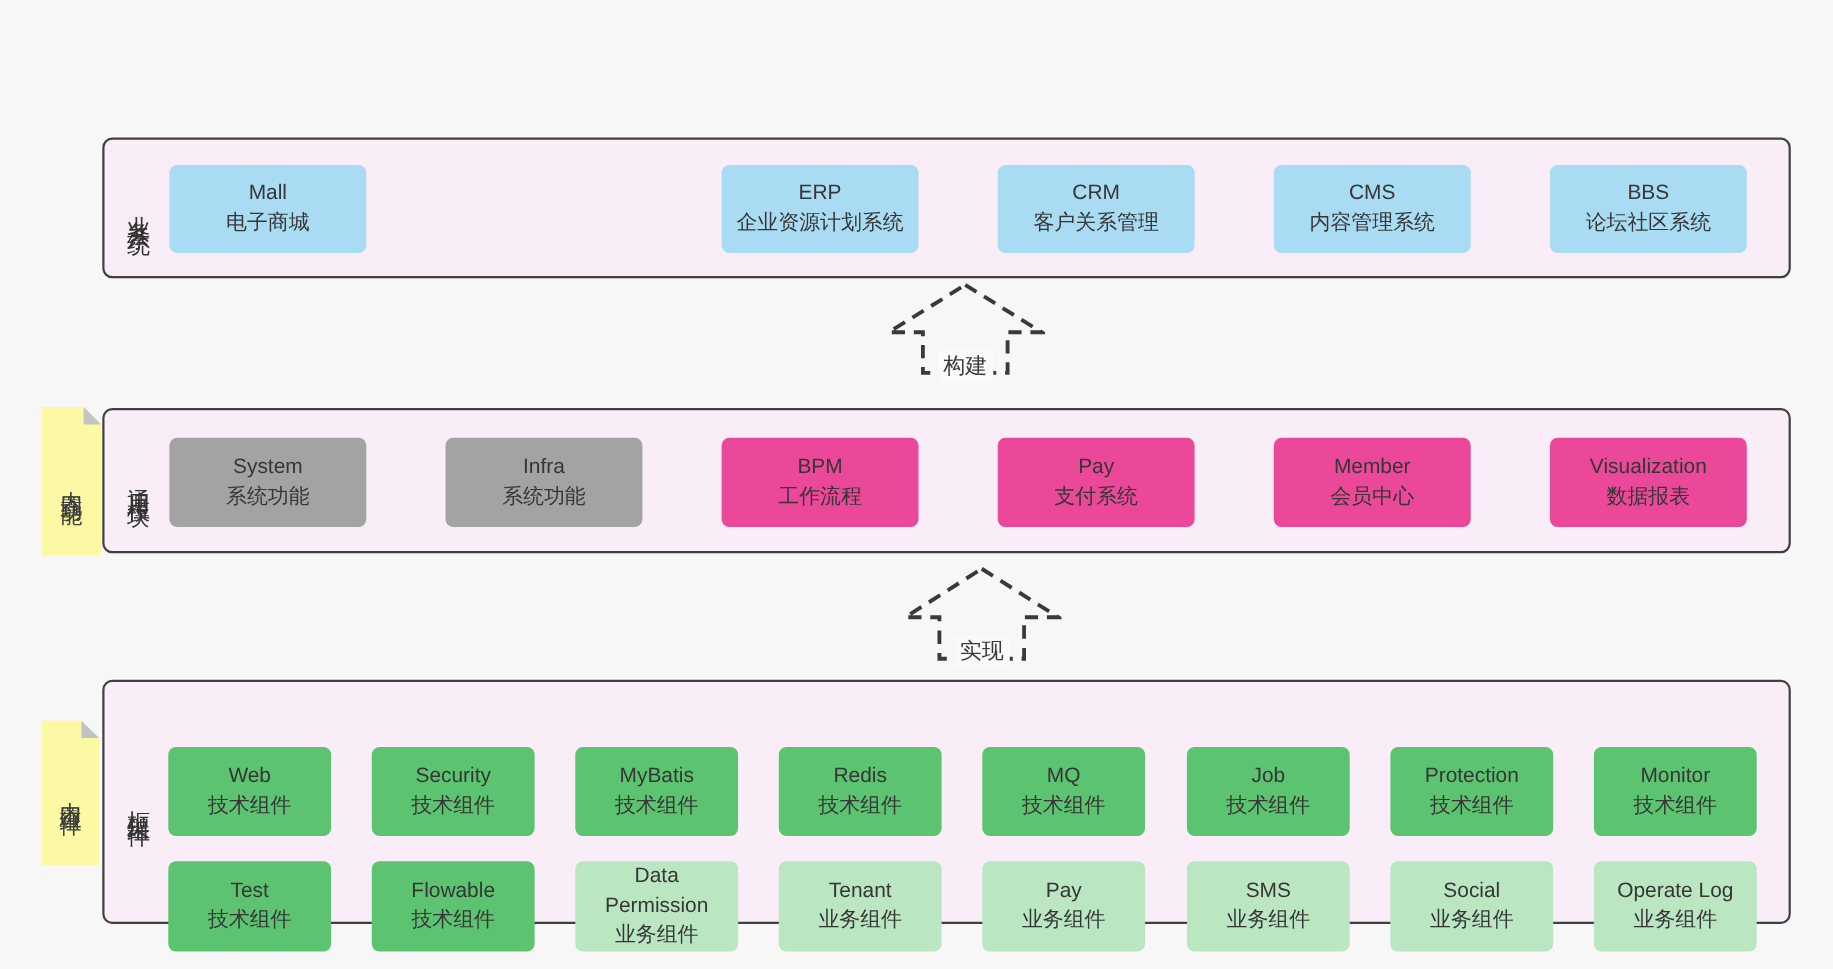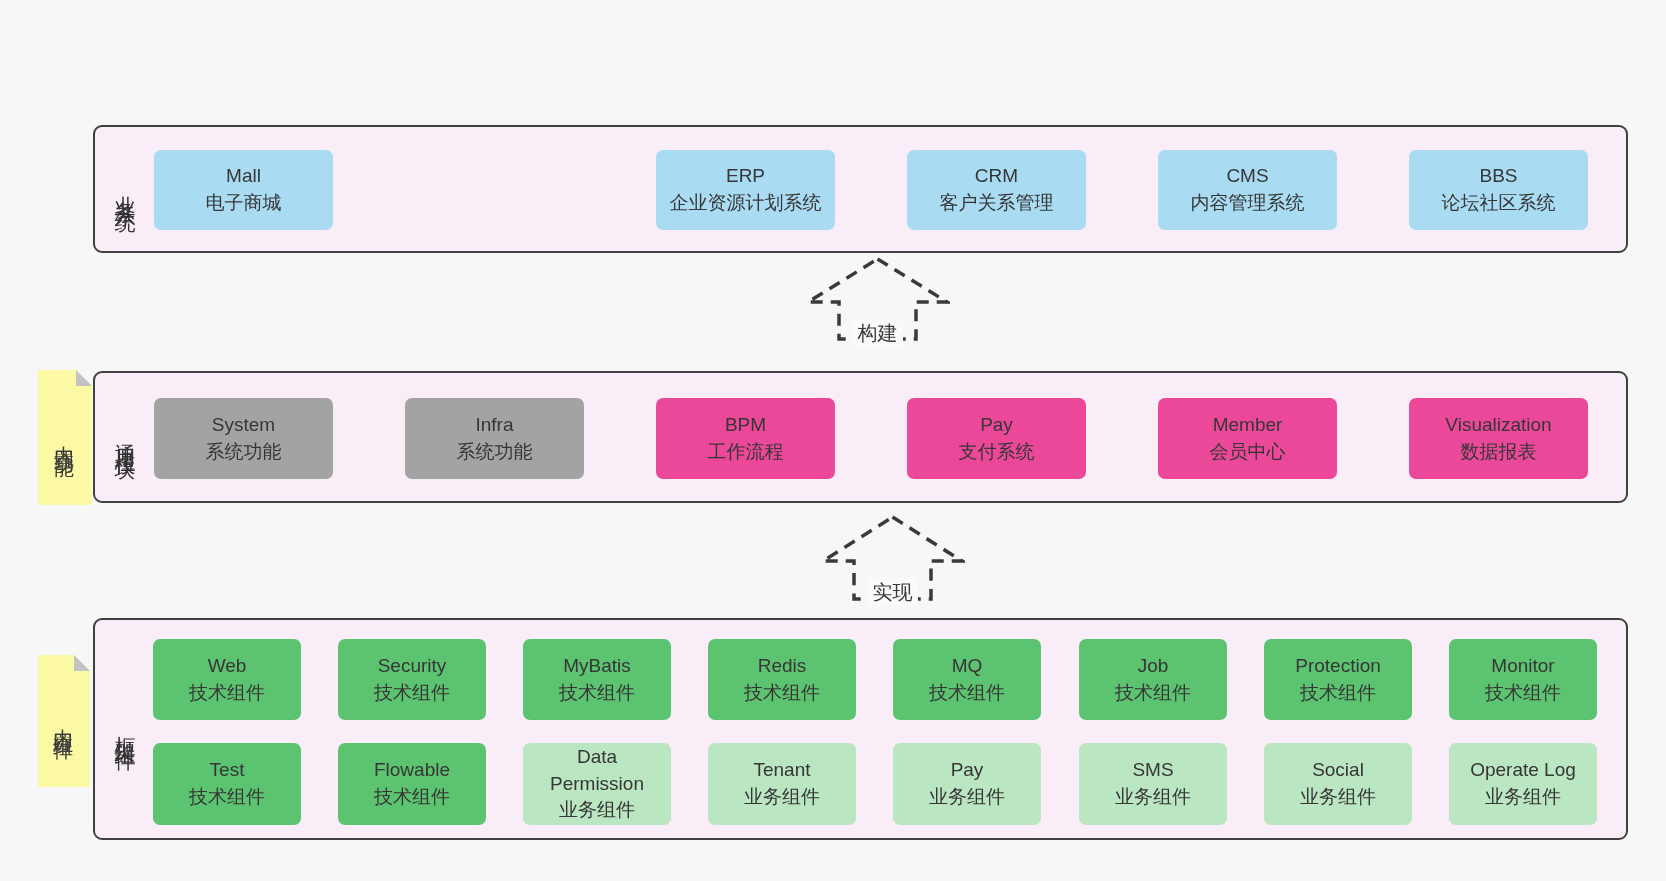--- a/index.html
+++ b/index.html
@@ -33,21 +33,21 @@
   .red    { background:#a3a3a3; }
   .pink   { background:#ec4899; }
   .green  { background:#5cc470; }
   .lgreen { background:#bae6c2; }
 
   .col6 { width:179px; height:80px; }
   .sec-business .col6 { top:23px; }
   .sec-modules  .col6 { top:25px; height:81px; }
   .c0{left:59px}.c1{left:310px}.c2{left:561px}.c3{left:812px}.c4{left:1063px}.c5{left:1314px}
 
-  .col8 { width:148px; height:81px; }
+  .col8 { width:148px; height:81px;margin-top:40px; }
   .r1 { top:19px; }
   .r2 { top:123px; height:82px; }
   .k0{left:58px}.k1{left:243px}.k2{left:428px}.k3{left:613px}.k4{left:798px}
   .k5{left:984px}.k6{left:1169px}.k7{left:1354px}
 
   .sticky {
     position:absolute; z-index:1;
   }
   .sticky svg { position:absolute; left:0; top:0; width:100%; height:100%; }
   .sticky .stext {

